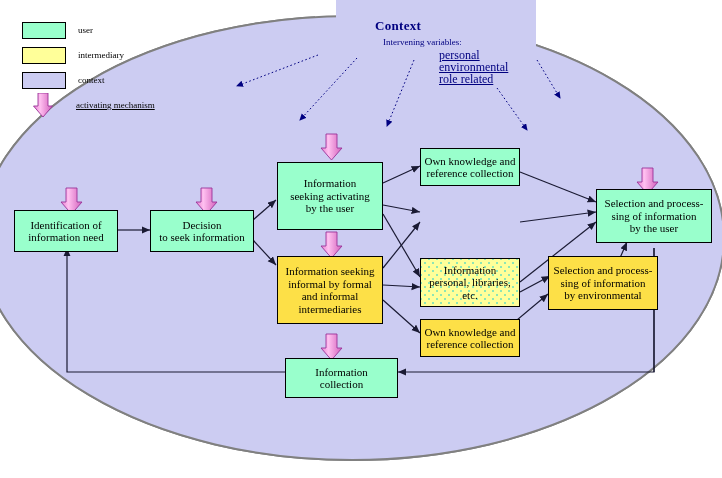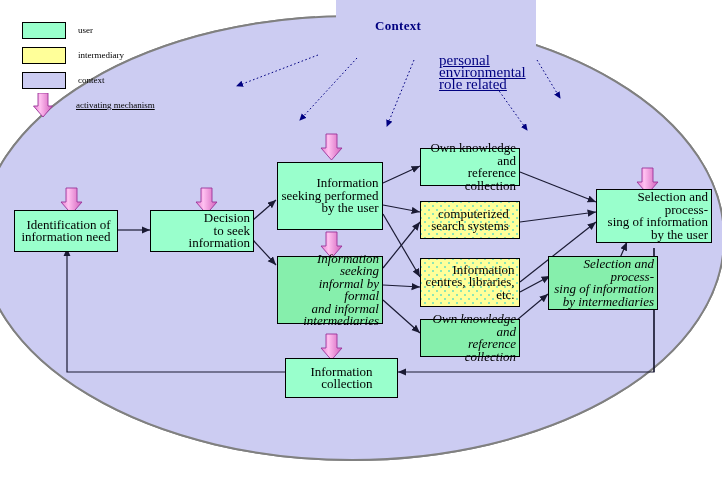--- a/index.html
+++ b/index.html
@@ -16,28 +16,28 @@
   .sw-user{background:#99ffcc;}
   .sw-inter{background:#ffff99;}
   .sw-ctx{background:#ccccf2;}
   .legend-label{font-size:9px;color:#000;white-space:nowrap;}
   .legend-label.ul{text-decoration:underline;}
   .legend-arrow{width:42px;height:24px;margin-right:12px;flex:0 0 auto;position:relative;}
 
   .ctx-head{position:absolute;left:375px;top:18px;width:260px;color:#000080;}
   .ctx-title{font-size:13px;font-weight:bold;letter-spacing:.3px;}
   .ctx-sub{font-size:9px;margin-top:3px;margin-left:8px;}
-  .ctx-vars{margin-top:20px;margin-left:64px;font-size:15px;line-height:12px;}
+  .ctx-vars{margin-top:2px;margin-left:64px;font-size:12px;line-height:12px;}
   .ctx-vars span{text-decoration:underline;display:block;}
 
   .node{position:absolute;border:1px solid #000;box-sizing:border-box;
-        display:flex;align-items:center;justify-content:center;text-align:right;
-        font-size:13px;line-height:12.5px;color:#000;padding:2px 3px;}
+        display:flex;align-items:center;justify-content:center;text-align:center;
+        font-size:11px;line-height:12.5px;color:#000;padding:2px 3px;}
   .n-user{background:#99ffcc;}
-  .n-inter{background:#86efac;font-style:italic;}
+  .n-inter{background:#fde047;}
   .n-pattern{
     background-color:#ffff99;
     background-image:
       radial-gradient(#8ee6b4 1.1px, transparent 1.2px),
       radial-gradient(#8ee6b4 1.1px, transparent 1.2px);
     background-size:8px 8px;
     background-position:0 0,4px 4px;
   }
   .node span{display:block;}
 </style>
@@ -158,20 +158,21 @@
             <path d="M4,0 h10 v13 h4.5 L9,24 L-0.5,13 h4.5 z" fill="url(#pinkg)" stroke="#993399" stroke-width="0.9"></path>
           </g>
         </svg>
       </div>
       <div class="legend-label ul">activating mechanism</div>
     </div>
   </div>
 
   <div class="ctx-head">
     <div class="ctx-title">Context</div>
+    <div class="ctx-sub">Intervening variables:</div>
     <div class="ctx-vars">
       <span>personal</span>
       <span>environmental</span>
       <span>role related</span>
     </div>
   </div>
 
   <div class="node n-user" style="left:150px;top:210px;width:104px;height:42px;">
     <div>
         <span>Decision</span>
@@ -182,52 +183,46 @@
   <div class="node n-user" style="left:14px;top:210px;width:104px;height:42px;">
     <div>
         <span>Identification of</span>
          <span>information need</span>
       </div>
   </div>
 
   <div class="node n-user" style="left:277px;top:162px;width:106px;height:68px;">
     <div>
         <span>Information</span>
-         <span>seeking performed</span>
+         <span>seeking activating</span>
          <span>by the user</span>
       </div>
   </div>
 
   <div class="node n-inter" style="left:277px;top:256px;width:106px;height:68px;">
     <div>
         <span>Information seeking</span>
          <span>informal by formal</span>
          <span>and informal</span>
          <span>intermediaries</span>
       </div>
   </div>
 
   <div class="node n-user" style="left:420px;top:148px;width:100px;height:38px;">
     <div>
         <span>Own knowledge and</span>
          <span>reference collection</span>
       </div>
   </div>
 
-  <div class="node n-pattern" style="left:420px;top:201px;width:100px;height:38px;">
-    <div>
-        <span>computerized</span>
-         <span>search systems</span>
-      </div>
-  </div>
 
   <div class="node n-pattern" style="left:420px;top:258px;width:100px;height:49px;">
     <div>
         <span>Information</span>
-         <span>centres, libraries,</span>
+         <span>personal, libraries,</span>
          <span>etc.</span>
       </div>
   </div>
 
   <div class="node n-inter" style="left:420px;top:319px;width:100px;height:38px;">
     <div>
         <span>Own knowledge and</span>
          <span>reference collection</span>
       </div>
   </div>
@@ -237,21 +232,21 @@
         <span>Selection and process-</span>
          <span>sing of information</span>
          <span>by the user</span>
       </div>
   </div>
 
   <div class="node n-inter" style="left:548px;top:256px;width:110px;height:54px;">
     <div>
         <span>Selection and process-</span>
          <span>sing of information</span>
-         <span>by intermediaries</span>
+         <span>by environmental</span>
       </div>
   </div>
 
   <div class="node n-user" style="left:285px;top:358px;width:113px;height:40px;">
     <div>
         <span>Information</span>
          <span>collection</span>
       </div>
   </div>
 

